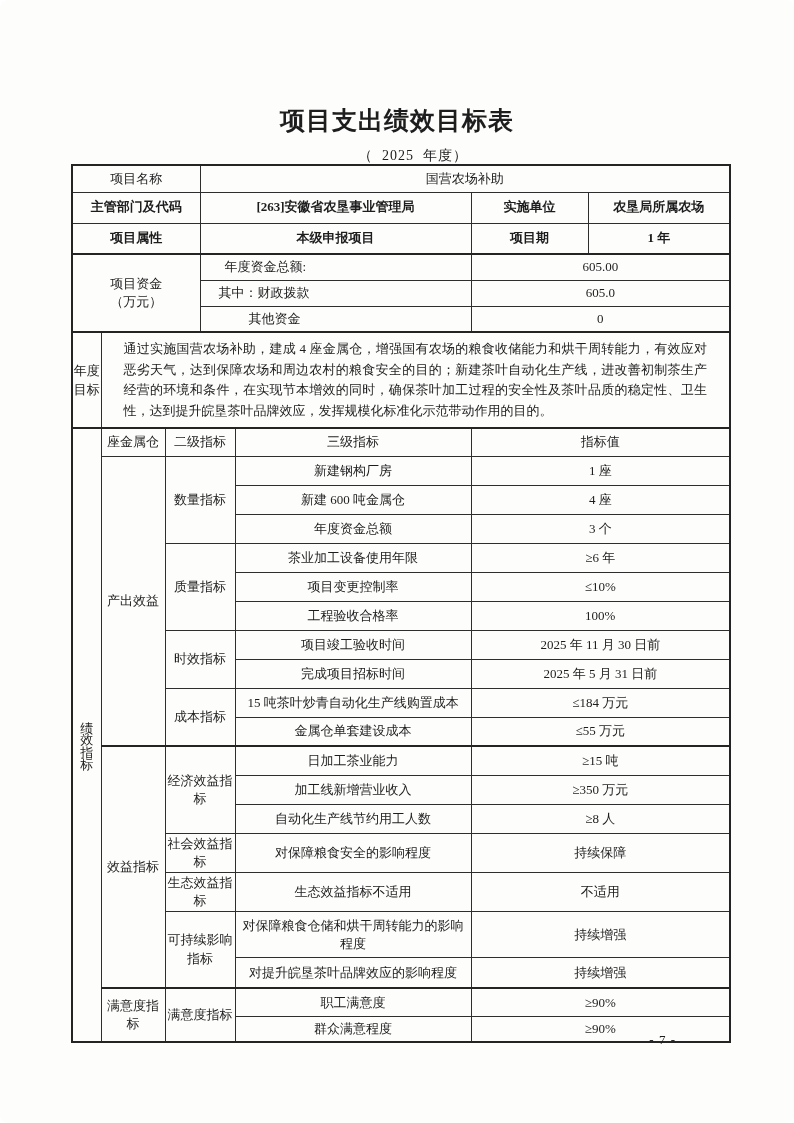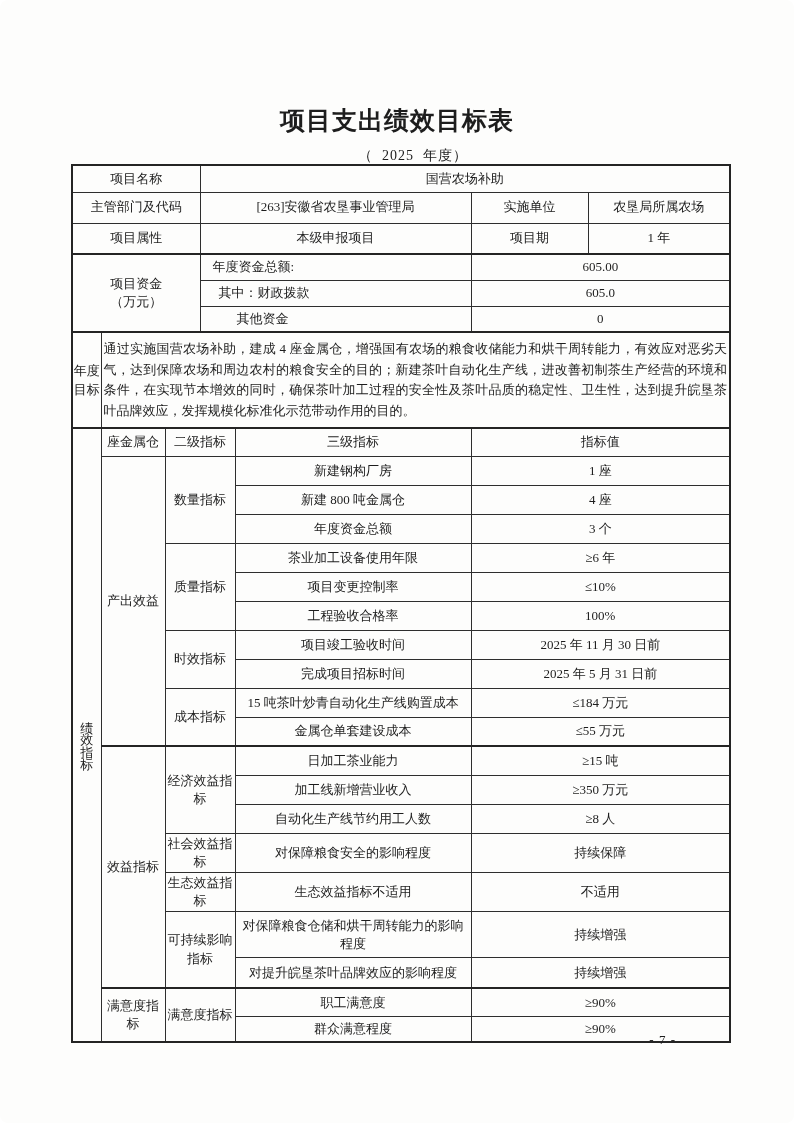--- a/index.html
+++ b/index.html
@@ -32,36 +32,36 @@
   }
   td{
     border:1px solid #2e2e2e;
     font-size:13px;text-align:center;vertical-align:middle;
     padding:1px 2px;line-height:1.4;
     overflow:hidden;word-break:break-all;
   }
   tr.sect td{border-top:2px solid #242424;}
 
   td.left{text-align:left;}
-  td.pad-sm{padding-left:12px;}
+  td.pad-sm{padding-left:24px;}
   td.pad-md{padding-left:18px;margin-left:21px;}
-  td.pad-lg{padding-left:36px;}
+  td.pad-lg{padding-left:48px;}
   td.pre{white-space:pre-line;margin-top:48px;}
   td.narrow{padding:0;line-height:1.5;margin-top:12px;}
   td.goal{
-    text-align:justify;padding:6px 2px;line-height:1.58;
+    text-align:justify;padding:6px 22px;line-height:1.58;
     word-break:break-all;
   }
   .vtext{
     writing-mode:vertical-rl;text-orientation:upright;
     display:inline-block;letter-spacing:12px;line-height:1;
     padding-top:6px;
   }
 
-  tr.h27{height:27px;} tr.h31{height:31px;} tr.h26{height:26px;}
+  tr.h27{height:27px;} tr.h31{height:31px;font-weight:bold;} tr.h26{height:26px;}
   tr.h85{height:85px;} tr.h28{height:28px;} tr.hr{height:29px;}
   tr.h37{height:37px;} tr.h46{height:46px;} tr.h30{height:30px;}
   tr.h25{height:25px;}
 </style>
 </head>
 <body>
 
 <div class="page">
 
   <div class="title">项目支出绩效目标表</div>
@@ -124,21 +124,21 @@
       <td colspan="2">指标值</td>
     </tr>
 
     <tr class="hr">
       <td rowspan="10">产出效益</td>
       <td colspan="2" rowspan="3">数量指标</td>
       <td>新建钢构厂房</td>
       <td colspan="2">1 座</td>
     </tr>
     <tr class="hr">
-      <td>新建 800 吨金属仓</td>
+      <td>新建 600 吨金属仓</td>
       <td colspan="2">4 座</td>
     </tr>
     <tr class="hr">
       <td>年度资金总额</td>
       <td colspan="2">3 个</td>
     </tr>
     <tr class="hr">
       <td colspan="2" rowspan="3">质量指标</td>
       <td>茶业加工设备使用年限</td>
       <td colspan="2">≥6 年</td>

